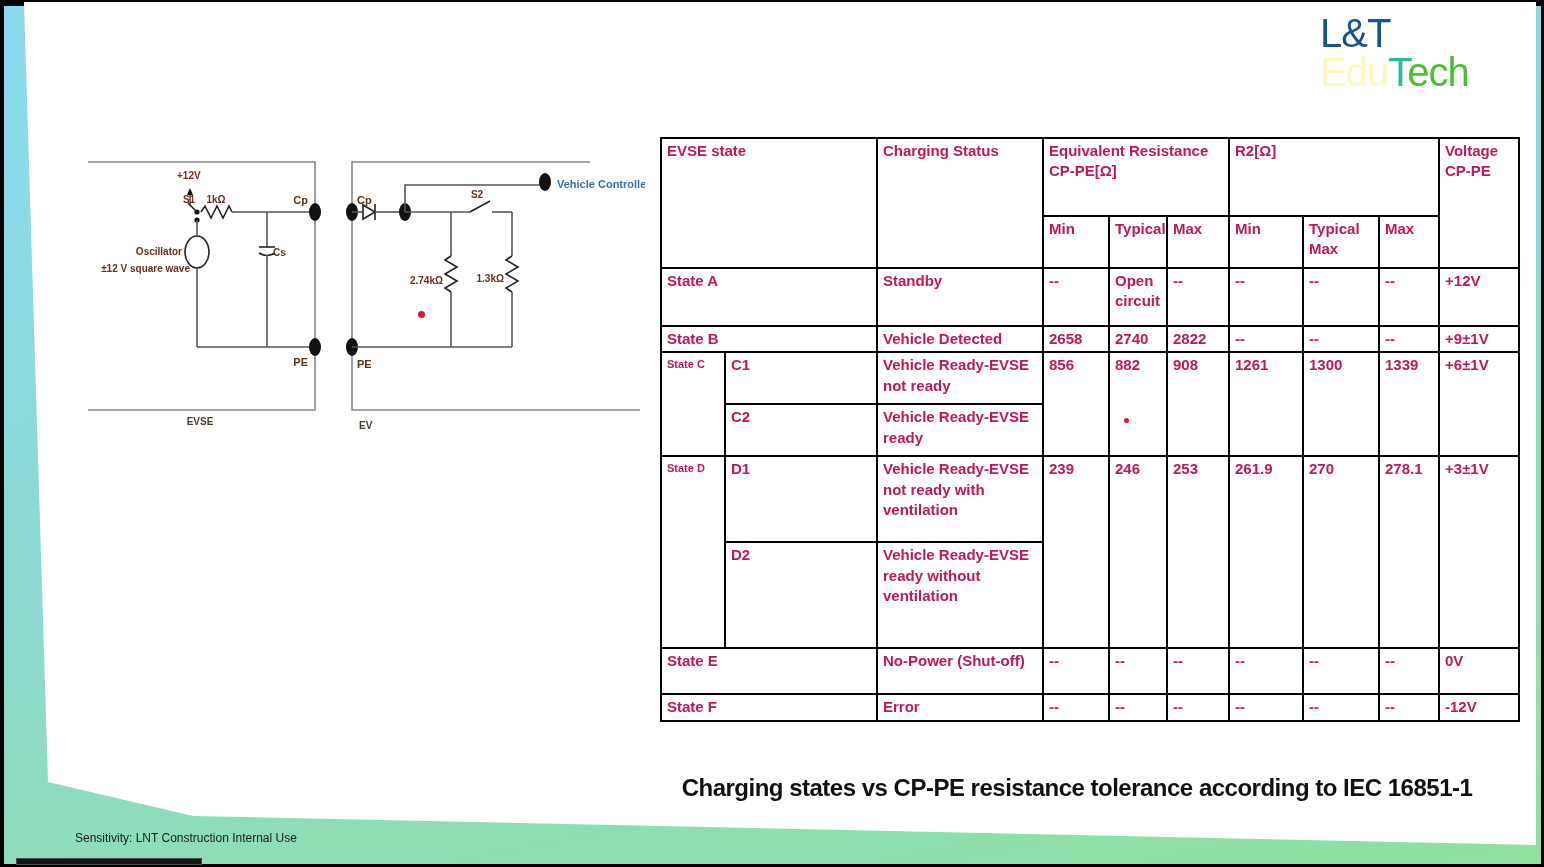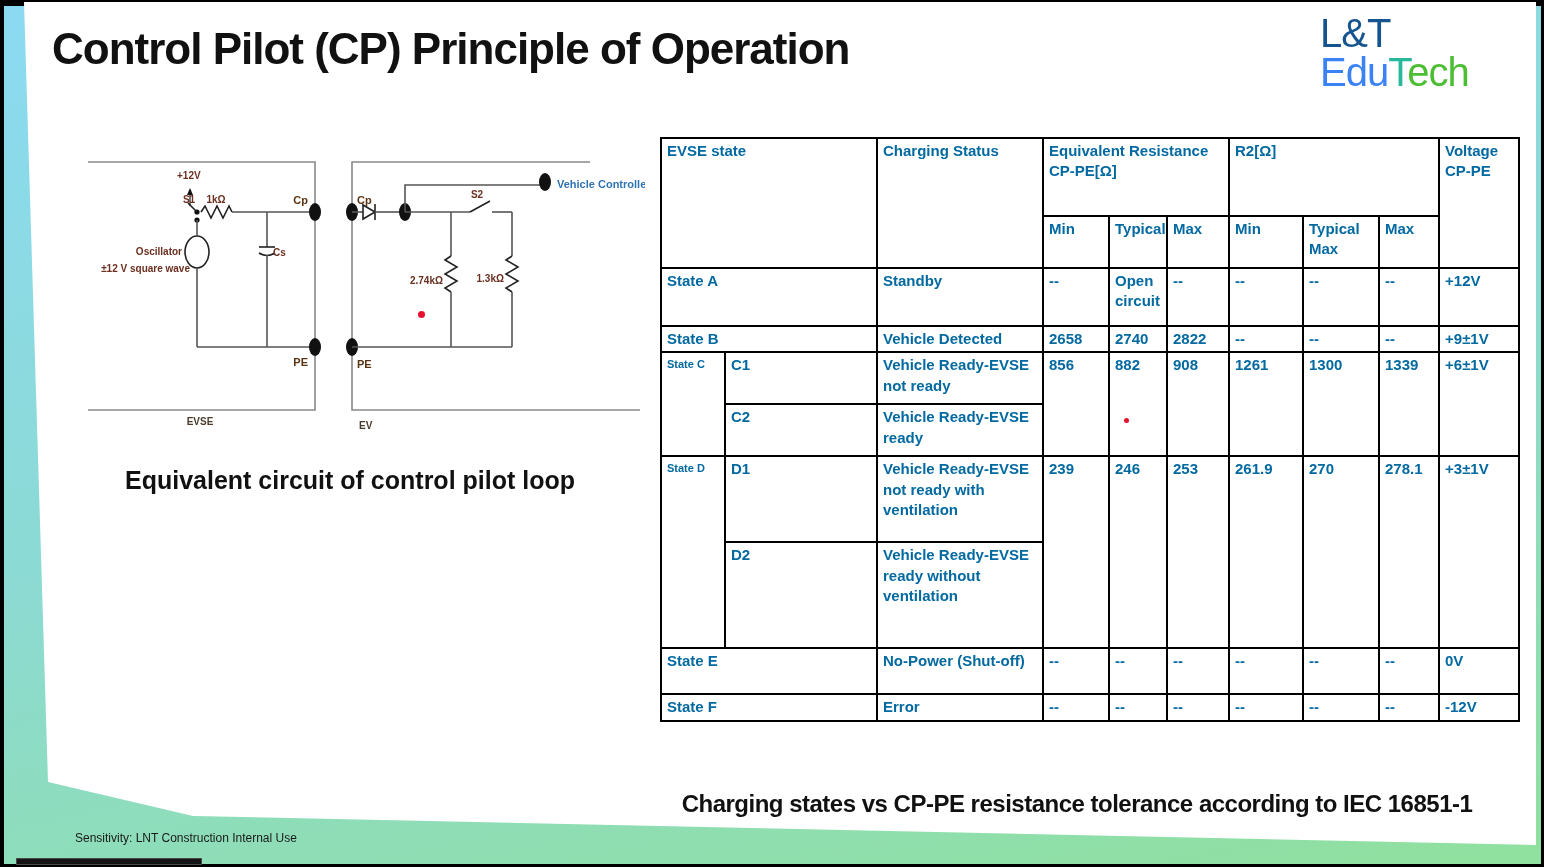--- a/index.html
+++ b/index.html
@@ -12,37 +12,37 @@
           clip-path: polygon(24px 2px, 1536px 2px, 1536px 845px, 193px 816px, 48px 782px); }
 
   .slide { position:absolute; inset:0; }
 
   .title { position:absolute; left:52px; top:24px; width:1080px;
            font-size:44px; font-weight:bold; letter-spacing:-1px; color:#111; }
 
   .logo { position:absolute; left:1320px; top:14px; line-height:0.98;
           font-size:40px; font-weight:normal; letter-spacing:-1px; }
   .logo .lt  { color:#15548e; display:block; }
-  .logo .edu { color:#3b82f6; }
+  .logo .edu { color:#fef9c3; }
   .logo .t   { color:#28b99d; }
   .logo .ech { color:#4cbe34; }
 
   .circuit-svg { position:absolute; left:85px; top:148px; }
   .circuit-caption { position:absolute; left:90px; top:466px; width:520px; text-align:center;
            font-size:25px; font-weight:bold; color:#111; }
 
   .tbl-wrap { position:absolute; left:660px; top:137px; }
   .tbl { border-collapse:collapse; table-layout:fixed; width:858px; background:#fff;
-         font-weight:bold; font-size:15px; color:#0369a1; }
+         font-weight:bold; font-size:15px; color:#be185d; }
   .tbl th, .tbl td { border:2px solid #000; vertical-align:top; text-align:left;
          padding:2px 5px; line-height:1.35; overflow:hidden; font-weight:bold; }
   .tbl .statesm { font-size:11px; padding-top:4px; }
 
   .table-caption { position:absolute; left:610px; top:774px; width:934px; text-align:center;
-           font-size:24px; font-weight:bold; color:#111; letter-spacing:-0.5px;margin-top:16px; }
+           font-size:24px; font-weight:bold; color:#111; letter-spacing:-0.5px; }
 
   .sensitivity { position:absolute; left:75px; top:831px; font-size:12px; color:#1a1a1a; }
 
   .bottom-bar { position:absolute; left:16px; top:858px; width:186px; height:7px;
            background:#141414; border:1px solid #4a4a4a; }
 
   .reddot { position:absolute; border-radius:50%; background:#e8112d; }
   .reddot.circuit { left:418px; top:311px; width:7px; height:7px; }
   .reddot.table   { left:1124px; top:418px; width:5px; height:5px; }
 
@@ -57,21 +57,20 @@
   .lblzone { fill:#4a3b2a; font-size:10px; }
 </style>
 </head>
 <body>
 
 <div class="band"></div>
 <div class="white-area"></div>
 
 <div class="slide">
 
-  <div class="title">Control Pilot (CP) Principle of Operation</div>
 
   <div class="logo">
     <span class="lt">L&amp;T</span>
     <span><span class="edu">Edu</span><span class="t">T</span><span class="ech">ech</span></span>
   </div>
 
   <svg class="circuit-svg" width="560" height="300" viewBox="0 0 560 300">
 
     <polyline class="bound" points="3,14 230,14 230,262 3,262"></polyline>
     <polyline class="bound" points="505,14 267,14 267,262 555,262"></polyline>
@@ -126,21 +125,20 @@
     <text class="lbl2" x="223" y="218" text-anchor="end">PE</text>
     <text class="lbl2" x="272" y="220">PE</text>
     <text class="lbl" x="392" y="50" text-anchor="middle">S2</text>
     <text class="lbl" x="358" y="136" text-anchor="end">2.74kΩ</text>
     <text class="lbl" x="419" y="134" text-anchor="end">1.3kΩ</text>
     <text class="lblblue" x="472" y="40">Vehicle Controller</text>
     <text class="lblzone" x="115" y="277" text-anchor="middle">EVSE</text>
     <text class="lblzone" x="274" y="281">EV</text>
   </svg>
 
-  <div class="circuit-caption">Equivalent circuit of control pilot loop</div>
 
   <div class="tbl-wrap">
     <table class="tbl">
       <colgroup>
         <col style="width:64px">
           <col style="width:152px">
           <col style="width:166px">
         <col style="width:66px">
           <col style="width:58px">
           <col style="width:62px">

